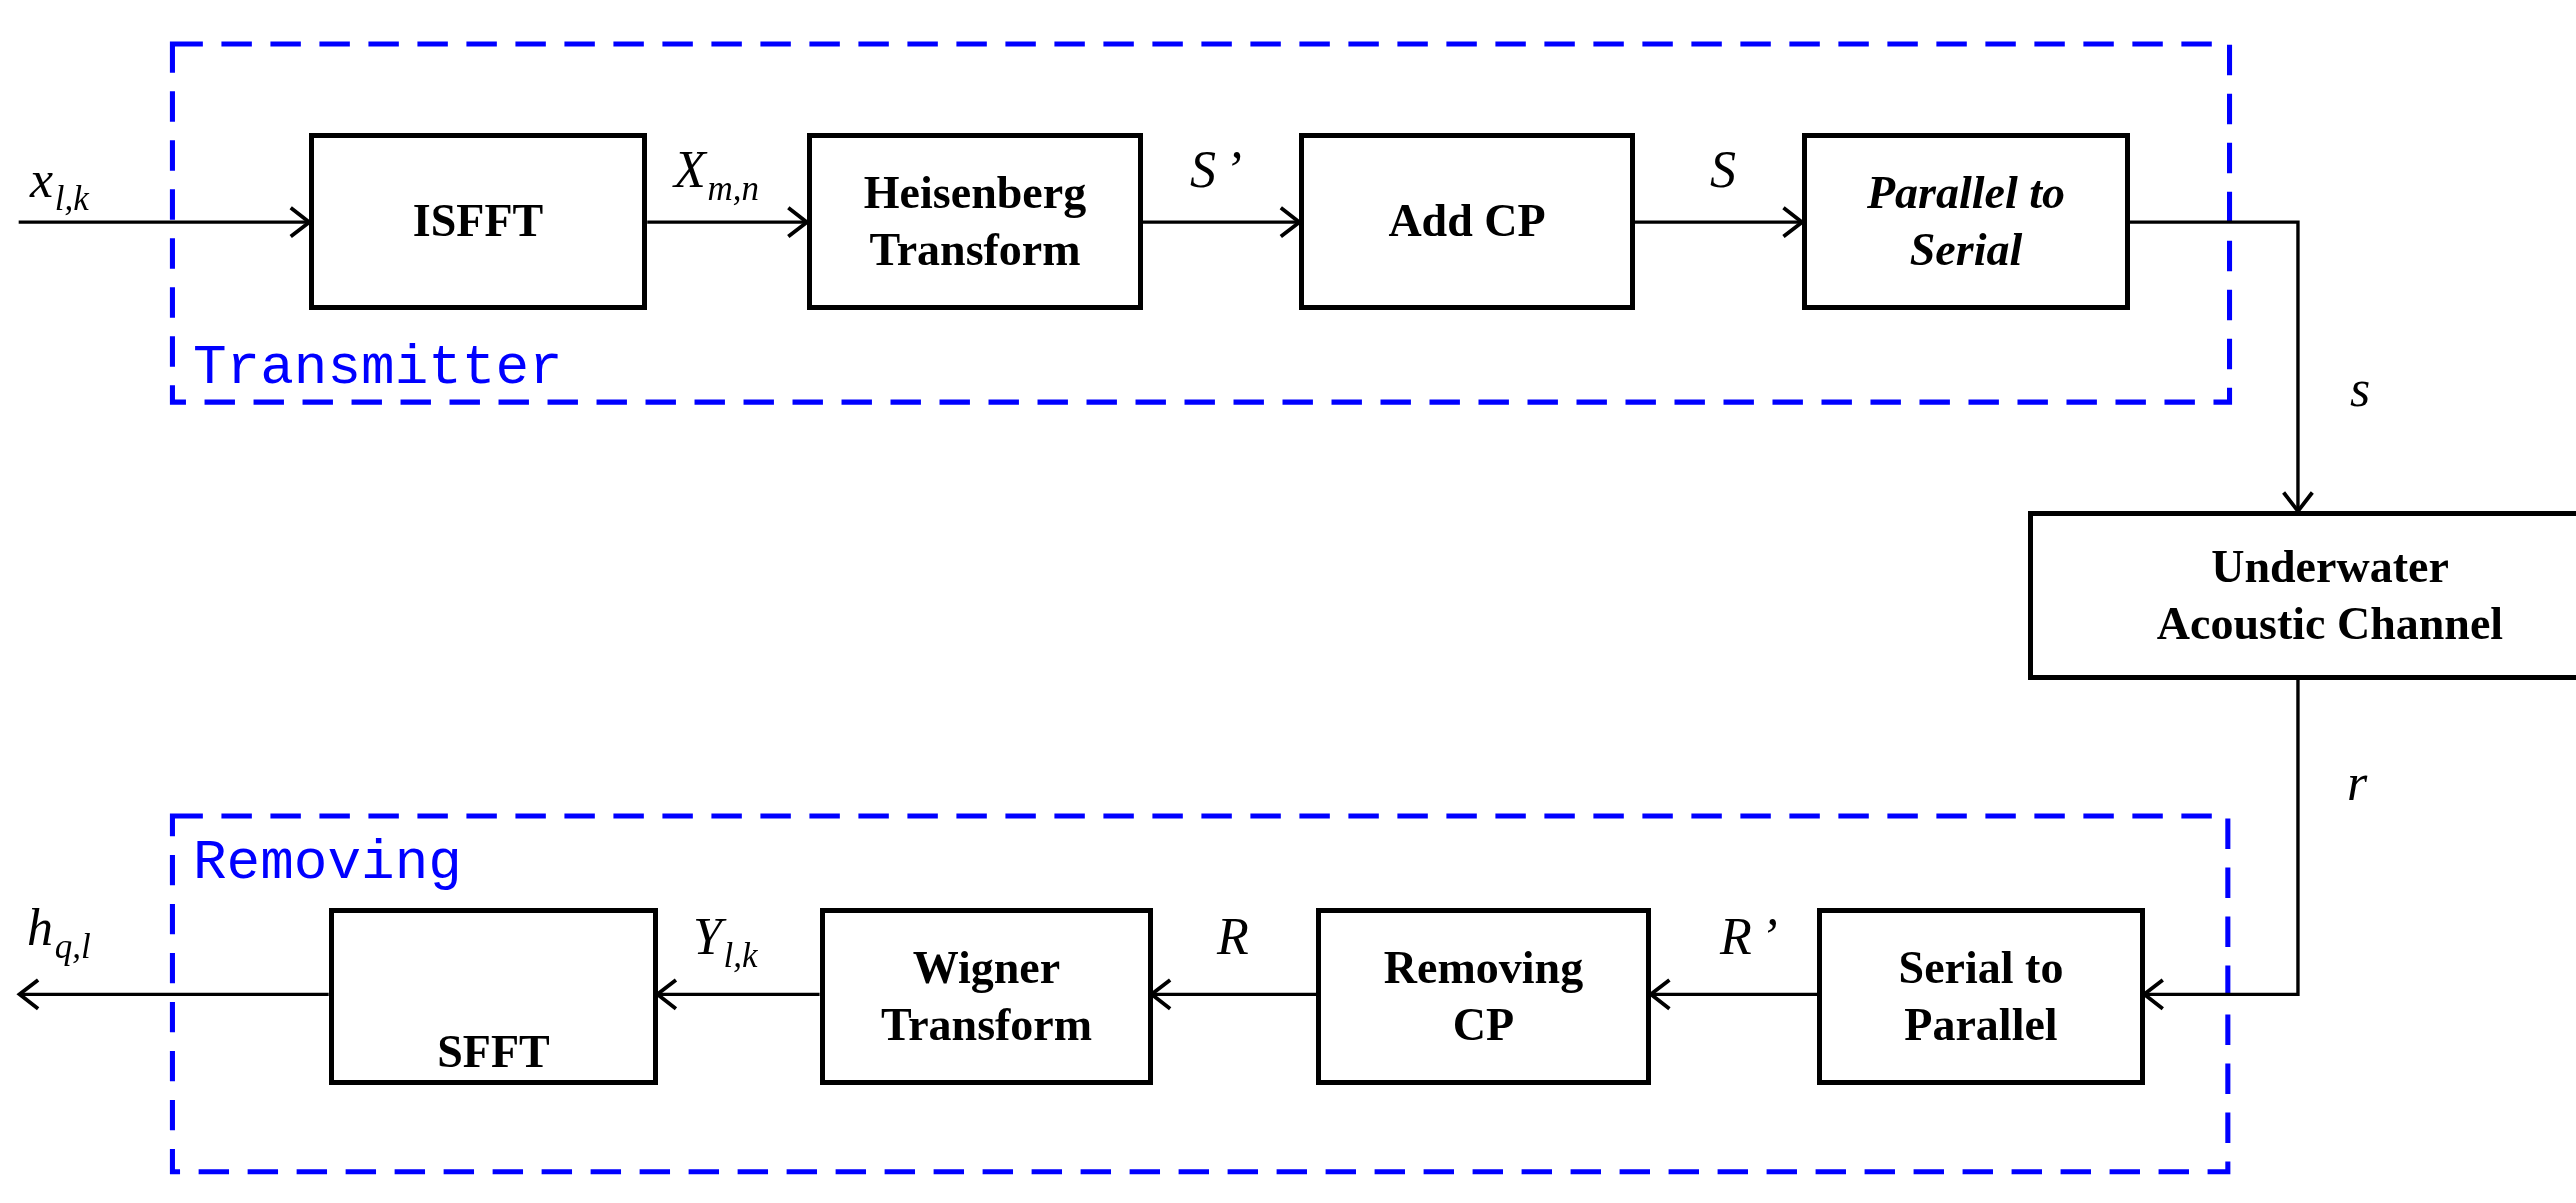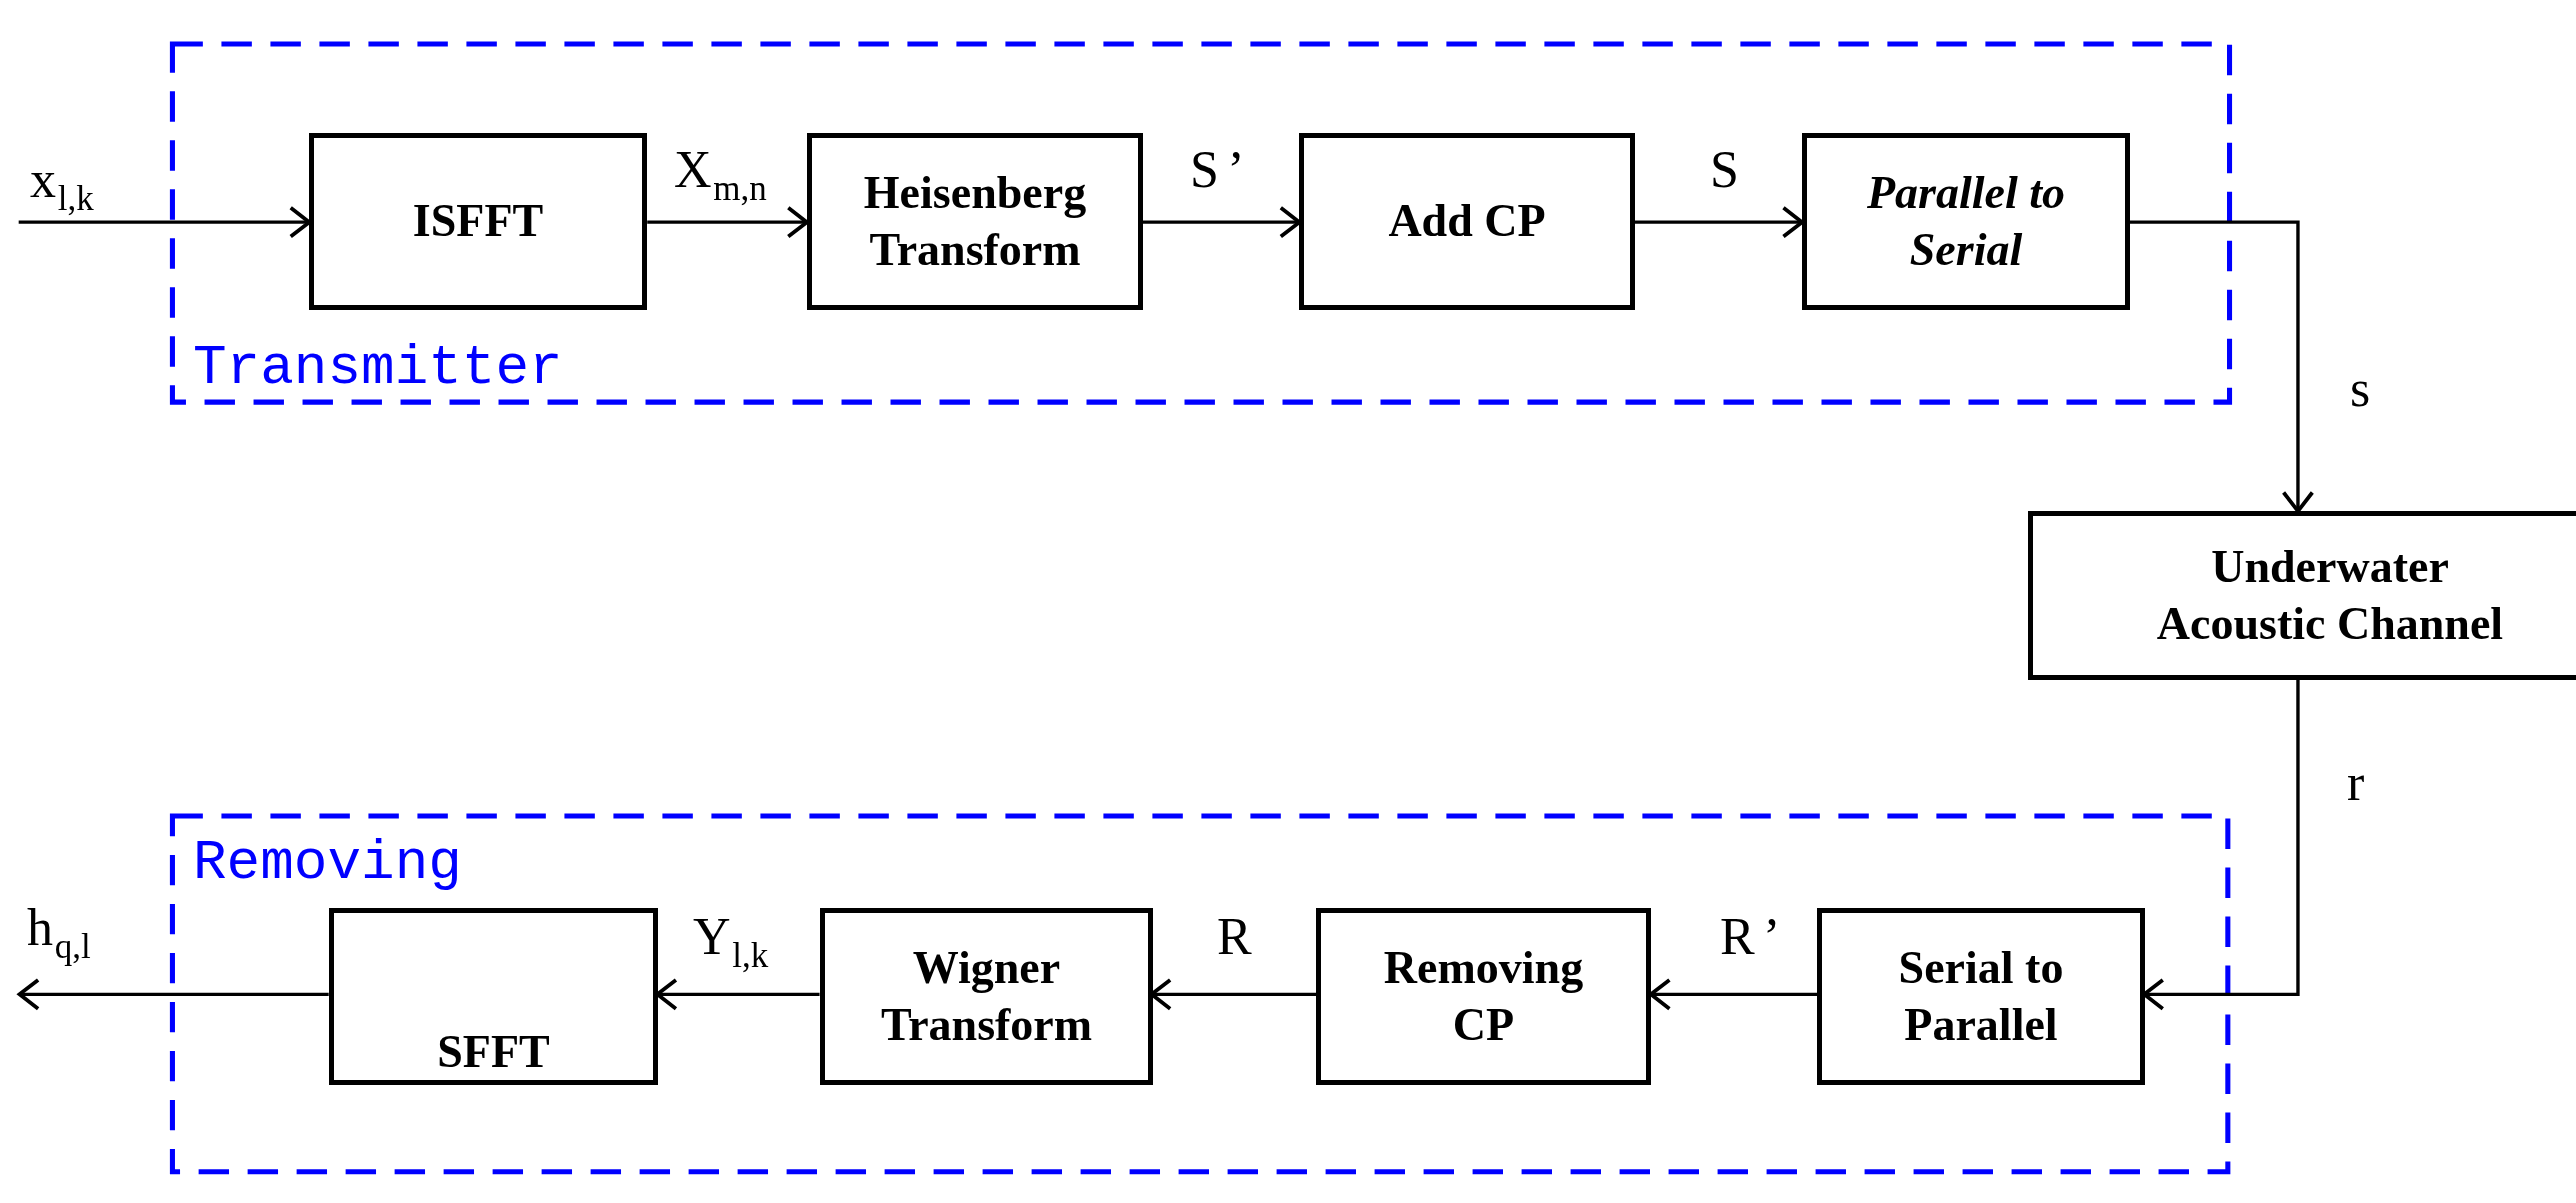--- a/index.html
+++ b/index.html
@@ -31,20 +31,21 @@
     position:absolute;
     font-family:"Liberation Mono","DejaVu Sans Mono",monospace;
     font-size:56px;
     line-height:1;
     color:#0000FF;
     letter-spacing:0px;
   }
   .sig{
     position:absolute;
     font-family:"Liberation Serif",serif;
+    font-style:italic;
     font-size:52px;
     line-height:1;
     color:#000000;
     white-space:nowrap;
   }
   .sig .ssub{
     font-size:35px;
     position:relative;
     top:12.7px;
     margin-left:1.7px;

